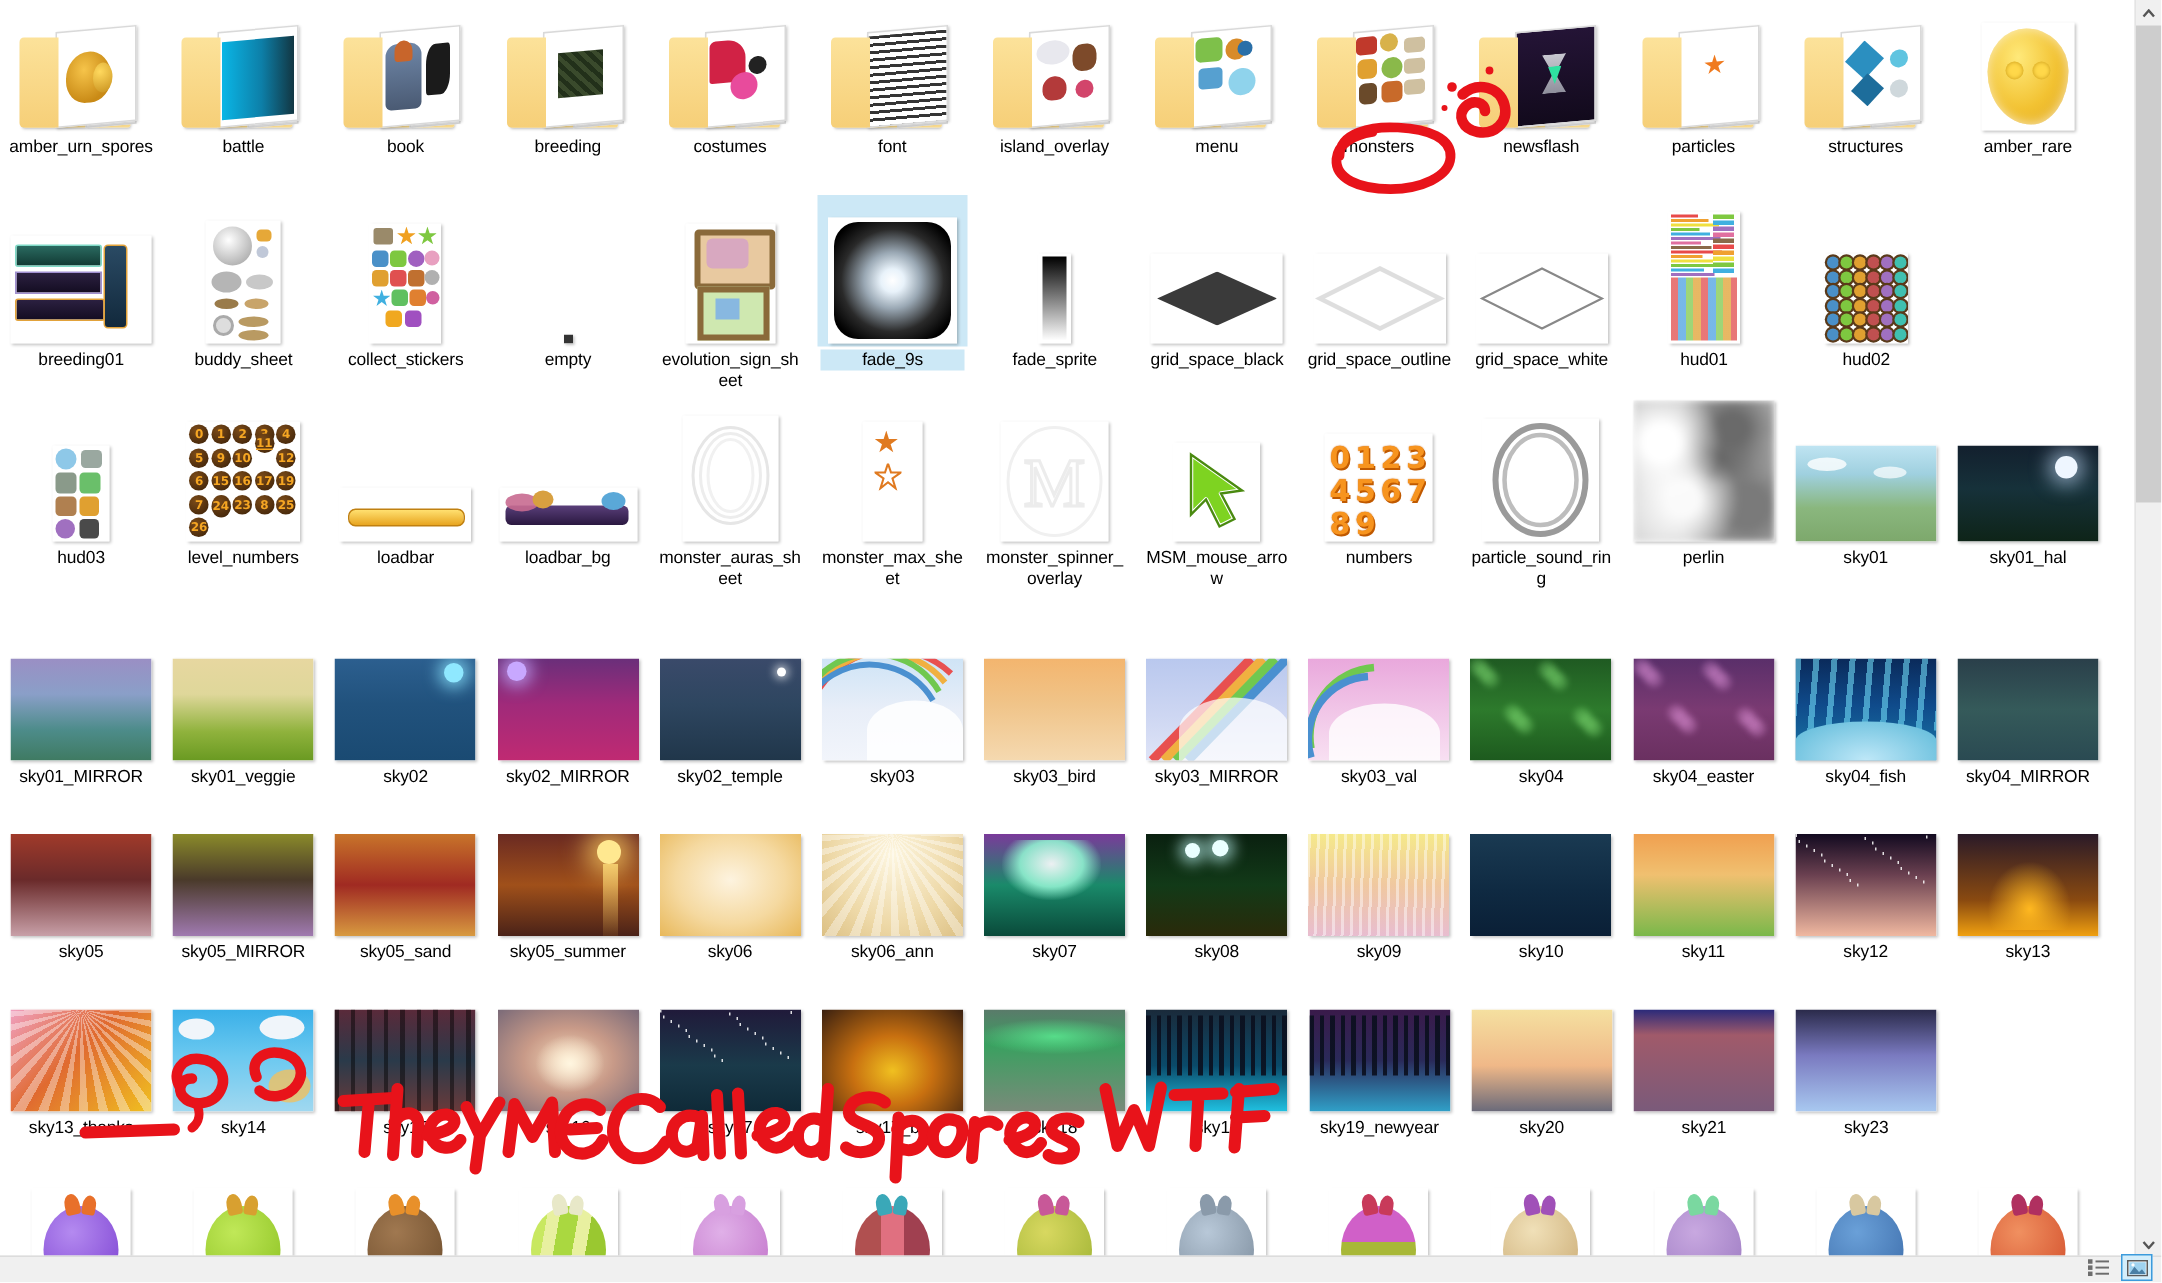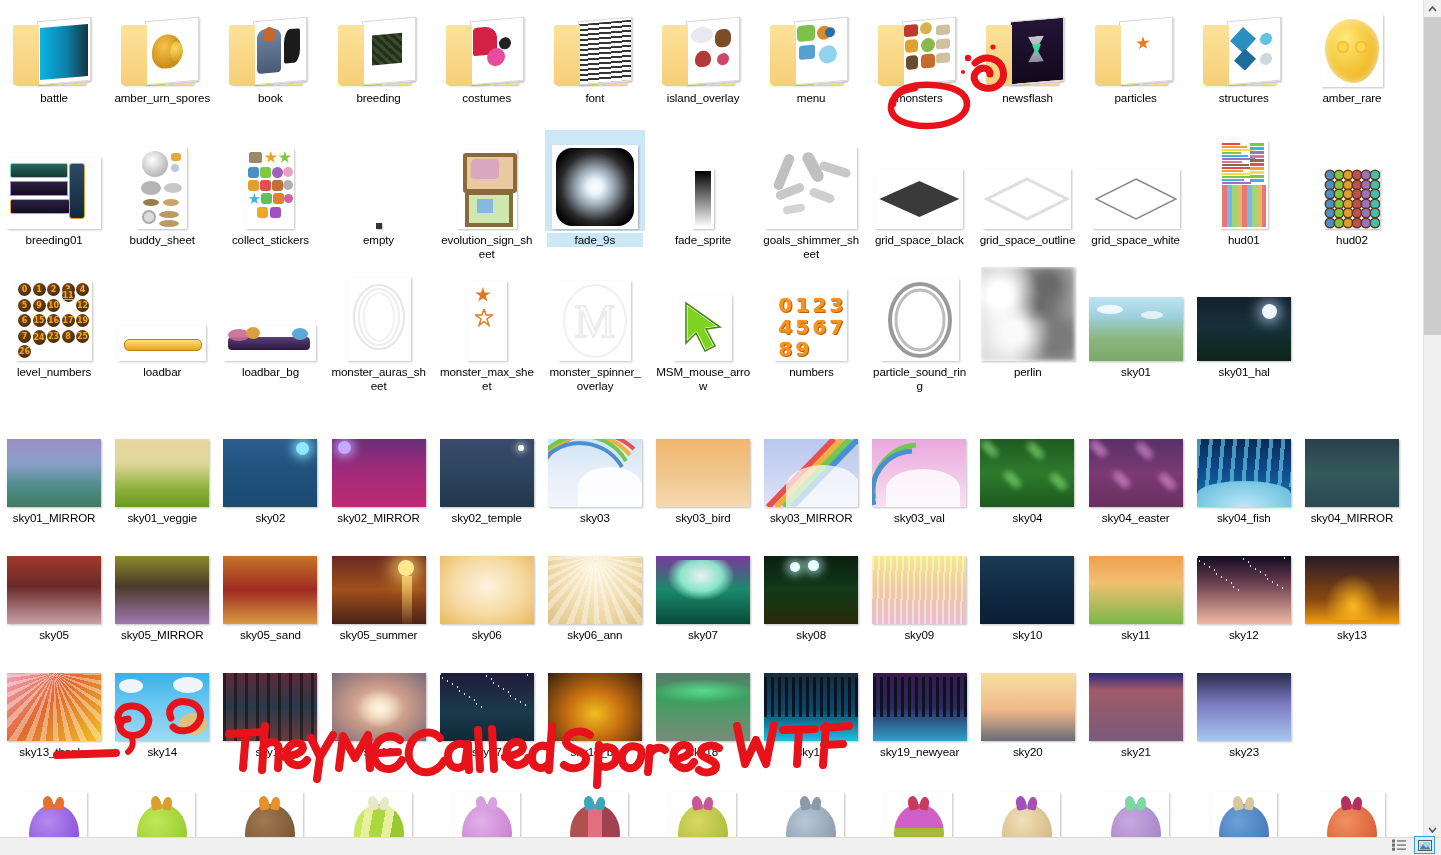--- a/index.html
+++ b/index.html
@@ -96,43 +96,43 @@
 
   <div class="filepane" id="pane">
       <div class="row" style="top: 6px;">
         <div class="cell">
           <div class="thumbbox" style="height: 78px;">
             <div class="folder">
               <div class="back"></div>
               <div class="paper2"></div>
               <div class="paper">
                 <div class="paperart">
-                  <div style="position:absolute;left:2px;top:6px;right:2px;bottom:4px;background:linear-gradient(90deg,#0ab6e6,#0d7fa8 55%,#123642);"></div>
+                  <div style="position:absolute;left:6px;top:14px;width:30px;height:34px;background:radial-gradient(ellipse at 40% 35%,#f6c44a,#c98a16 70%);border-radius:50% 50% 45% 45%;"></div>
+                  <div style="position:absolute;left:24px;top:22px;width:13px;height:20px;background:radial-gradient(circle at 35% 30%,#ffd95e,#c78f1c);border-radius:50%;"></div>
                 </div>
               </div>
               <div class="front"></div>
             </div>
           </div>
-          <div class="label">battle</div>
+          <div class="label">amber_urn_spores</div>
         </div>
         <div class="cell">
           <div class="thumbbox" style="height: 78px;">
             <div class="folder">
               <div class="back"></div>
               <div class="paper2"></div>
               <div class="paper">
                 <div class="paperart">
-                  <div style="position:absolute;left:6px;top:14px;width:30px;height:34px;background:radial-gradient(ellipse at 40% 35%,#f6c44a,#c98a16 70%);border-radius:50% 50% 45% 45%;"></div>
-                  <div style="position:absolute;left:24px;top:22px;width:13px;height:20px;background:radial-gradient(circle at 35% 30%,#ffd95e,#c78f1c);border-radius:50%;"></div>
+                  <div style="position:absolute;left:2px;top:6px;right:2px;bottom:4px;background:linear-gradient(90deg,#0ab6e6,#0d7fa8 55%,#123642);"></div>
                 </div>
               </div>
               <div class="front"></div>
             </div>
           </div>
-          <div class="label">amber_urn_spores</div>
+          <div class="label">battle</div>
         </div>
         <div class="cell">
           <div class="thumbbox" style="height: 78px;">
             <div class="folder">
               <div class="back"></div>
               <div class="paper2"></div>
               <div class="paper">
                 <div class="paperart">
                   <div style="position:absolute;left:3px;top:8px;width:24px;height:44px;background:linear-gradient(180deg,#6f87a8,#4a5a73);border-radius:8px 8px 4px 4px;"></div>
                   <div style="position:absolute;left:9px;top:6px;width:12px;height:14px;background:#c8652b;border-radius:50% 50% 20% 20%;"></div>
@@ -399,34 +399,20 @@
           <div class="label">fade_9s</div>
         </div>
         <div class="cell">
           <div class="thumbbox" style="height: 96px;">
             <div class="art card" style="width: 22px; height: 60px;">
               <div style="position:absolute;inset:0;background:#fff;"></div>
               <div style="position:absolute;left:3px;top:2px;width:16px;height:56px;background:linear-gradient(180deg,#000,#fff);"></div>
             </div>
           </div>
           <div class="label">fade_sprite</div>
-        </div>
-        <div class="cell">
-          <div class="thumbbox" style="height: 96px;">
-            <div class="art card" style="width: 92px; height: 82px;">
-              <div style="position:absolute;inset:0;background:#fff;"></div>
-              <div style="position:absolute;left:14px;top:6px;width:10px;height:38px;background:#c0c0c0;transform:rotate(22deg);border-radius:5px;"></div>
-              <div style="position:absolute;left:42px;top:4px;width:12px;height:32px;background:#c0c0c0;transform:rotate(-28deg);border-radius:6px;"></div>
-              <div style="position:absolute;left:54px;top:18px;width:32px;height:9px;background:#c8c8c8;transform:rotate(18deg);border-radius:5px;"></div>
-              <div style="position:absolute;left:10px;top:40px;width:30px;height:9px;background:#c8c8c8;transform:rotate(-22deg);border-radius:5px;"></div>
-              <div style="position:absolute;left:44px;top:44px;width:26px;height:9px;background:#cfcfcf;transform:rotate(20deg);border-radius:5px;"></div>
-              <div style="position:absolute;left:18px;top:58px;width:22px;height:8px;background:#d4d4d4;transform:rotate(-10deg);border-radius:4px;"></div>
-            </div>
-          </div>
-          <div class="label">goals_shimmer_sheet</div>
         </div>
         <div class="cell">
           <div class="thumbbox" style="height: 96px;">
             <div class="art card" style="width: 88px; height: 60px;">
               <div style="position:absolute;inset:0;background:#fff;"></div>
               <div style="position:absolute;left:4px;top:12px;width:80px;height:36px;background:#3a3a3a;clip-path:polygon(50% 0,100% 50%,50% 100%,0 50%);"></div>
             </div>
           </div>
           <div class="label">grid_space_black</div>
         </div>
@@ -526,20 +512,36 @@
               <div style="position:absolute;left:38px;top:49.5px;width:8px;height:8px;border-radius:50%;background:#a070c0;box-shadow:0 0 0 1.5px #5a3a1a;"></div>
               <div style="position:absolute;left:47px;top:49.5px;width:8px;height:8px;border-radius:50%;background:#40c0b0;box-shadow:0 0 0 1.5px #5a3a1a;"></div>
             </div>
           </div>
           <div class="label">hud02</div>
         </div>
       </div>
       <div class="row" style="top: 262px;">
         <div class="cell">
           <div class="thumbbox" style="height: 96px;">
+            <div class="art card" style="width: 38px; height: 64px;">
+              <div style="position:absolute;inset:0;background:#fff;"></div>
+              <div style="position:absolute;left:2px;top:2px;width:14px;height:14px;background:#8ec8e8;border-radius:50%;"></div>
+              <div style="position:absolute;left:19px;top:3px;width:14px;height:12px;background:#9aa8a0;border-radius:3px;"></div>
+              <div style="position:absolute;left:2px;top:18px;width:14px;height:14px;background:#8a9a8a;border-radius:3px;"></div>
+              <div style="position:absolute;left:18px;top:18px;width:14px;height:14px;background:#6abf6a;border-radius:3px;"></div>
+              <div style="position:absolute;left:2px;top:34px;width:14px;height:13px;background:#b08050;border-radius:3px;"></div>
+              <div style="position:absolute;left:18px;top:34px;width:13px;height:13px;background:#e0a030;border-radius:3px;"></div>
+              <div style="position:absolute;left:2px;top:49px;width:13px;height:13px;background:#a070c0;border-radius:50%;"></div>
+              <div style="position:absolute;left:18px;top:49px;width:13px;height:13px;background:#4a4a4a;border-radius:3px;"></div>
+            </div>
+          </div>
+          <div class="label">hud03</div>
+        </div>
+        <div class="cell">
+          <div class="thumbbox" style="height: 96px;">
             <div class="art card" style="width: 76px; height: 80px;">
               <div style="position:absolute;inset:0;background:#fff;"></div>
               <div style="position:absolute;left:2px;top:2px;width:13px;height:13px;border-radius:50%;background:radial-gradient(circle at 35% 30%,#7a4a18,#3a2008);display:flex;align-items:center;justify-content:center;font:bold 8px 'DejaVu Sans',sans-serif;color:#f5a623;">0</div>
               <div style="position:absolute;left:16.5px;top:2px;width:13px;height:13px;border-radius:50%;background:radial-gradient(circle at 35% 30%,#7a4a18,#3a2008);display:flex;align-items:center;justify-content:center;font:bold 8px 'DejaVu Sans',sans-serif;color:#f5a623;">1</div>
               <div style="position:absolute;left:31px;top:2px;width:13px;height:13px;border-radius:50%;background:radial-gradient(circle at 35% 30%,#7a4a18,#3a2008);display:flex;align-items:center;justify-content:center;font:bold 8px 'DejaVu Sans',sans-serif;color:#f5a623;">2</div>
               <div style="position:absolute;left:45.5px;top:2px;width:13px;height:13px;border-radius:50%;background:radial-gradient(circle at 35% 30%,#7a4a18,#3a2008);display:flex;align-items:center;justify-content:center;font:bold 8px 'DejaVu Sans',sans-serif;color:#f5a623;">3</div>
               <div style="position:absolute;left:60px;top:2px;width:13px;height:13px;border-radius:50%;background:radial-gradient(circle at 35% 30%,#7a4a18,#3a2008);display:flex;align-items:center;justify-content:center;font:bold 8px 'DejaVu Sans',sans-serif;color:#f5a623;">4</div>
               <div style="position:absolute;left:2px;top:17.5px;width:13px;height:13px;border-radius:50%;background:radial-gradient(circle at 35% 30%,#7a4a18,#3a2008);display:flex;align-items:center;justify-content:center;font:bold 8px 'DejaVu Sans',sans-serif;color:#f5a623;">5</div>
               <div style="position:absolute;left:16.5px;top:17.5px;width:13px;height:13px;border-radius:50%;background:radial-gradient(circle at 35% 30%,#7a4a18,#3a2008);display:flex;align-items:center;justify-content:center;font:bold 8px 'DejaVu Sans',sans-serif;color:#f5a623;">9</div>
               <div style="position:absolute;left:31px;top:17.5px;width:13px;height:13px;border-radius:50%;background:radial-gradient(circle at 35% 30%,#7a4a18,#3a2008);display:flex;align-items:center;justify-content:center;font:bold 8px 'DejaVu Sans',sans-serif;color:#f5a623;">10</div>

